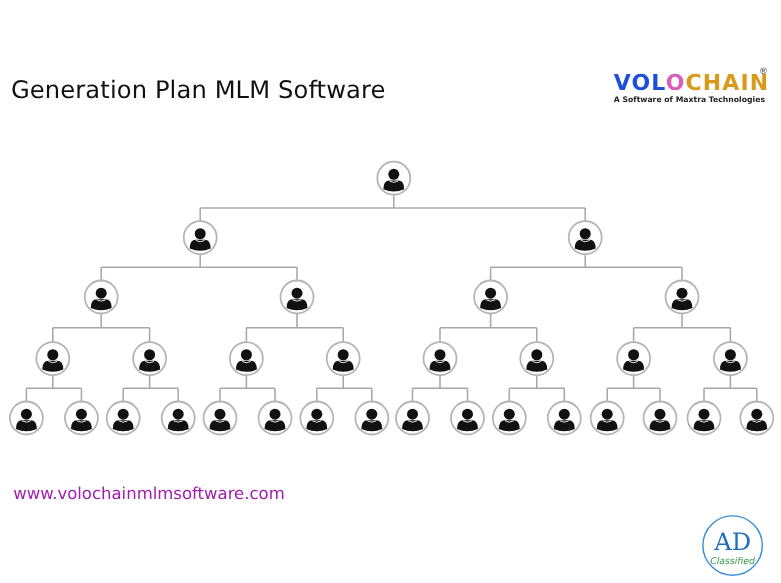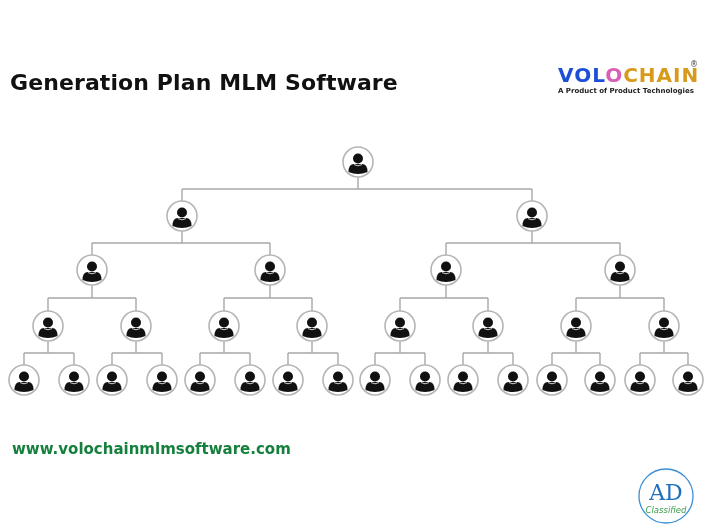--- a/index.html
+++ b/index.html
@@ -1,37 +1,37 @@
 <!DOCTYPE html>
 <html><head>
 <meta charset="utf-8">
 <style>
   html, body { margin:0; padding:0; background:#ffffff; }
   body { width:710px; height:530px; position:relative; overflow:hidden; font-family:"DejaVu Sans", sans-serif; }
-  .title { position:absolute; left:10px; top:70px; font-size:22px; font-weight:bold; color:#111; letter-spacing:0.1px; white-space:nowrap; }
+  .title { position:absolute; left:10px; top:70px; font-size:22px; font-weight:normal; color:#111; letter-spacing:0.1px; white-space:nowrap; }
   .logo { position:absolute; left:558px; top:64px; width:140px; }
   .logo-word { font-family:"DejaVu Sans", sans-serif; font-weight:bold; font-size:20px; letter-spacing:1px; white-space:nowrap; line-height:22px; }
   .logo-word .vo { color:#1d4ed8; }
   .logo-word .o { color:#d75fb8; }
   .logo-word .chain { color:#d89a1a; }
   .logo-reg { position:absolute; left:132px; top:-4px; font-size:8px; color:#444; }
   .logo-tag { font-size:7px; font-weight:bold; color:#222; white-space:nowrap; margin-top:1px; }
-  .url { position:absolute; left:12px; top:440px; font-size:15px; font-weight:bold; color:#15803d; white-space:nowrap; }
+  .url { position:absolute; left:12px; top:440px; font-size:15px; font-weight:normal; color:#a21caf; white-space:nowrap; }
   .tree { position:absolute; left:0; top:0; }
   .ad { position:absolute; left:636px; top:466px; width:60px; height:60px; }
 </style>
 </head>
 <body>
 
 <div class="title">Generation Plan MLM Software</div>
 
 <div class="logo">
   <div class="logo-word"><span class="vo">VOL</span><span class="o">O</span><span class="chain">CHAIN</span></div>
   <span class="logo-reg">®</span>
-  <div class="logo-tag">A Product of Product Technologies</div>
+  <div class="logo-tag">A Software of Maxtra Technologies</div>
 </div>
 
 <svg class="tree" id="tree" width="710" height="420" xmlns="http://www.w3.org/2000/svg">
     <g>
       <path d="M358 177 V189 M182 189 H532 M182 189 V201 M532 189 V201" fill="none" stroke="#a8a8a8" stroke-width="1.4"></path>
       <path d="M182 231 V243 M92 243 H270 M92 243 V255 M270 243 V255" fill="none" stroke="#a8a8a8" stroke-width="1.4"></path>
       <path d="M532 231 V243 M446 243 H620 M446 243 V255 M620 243 V255" fill="none" stroke="#a8a8a8" stroke-width="1.4"></path>
       <path d="M92 285 V298 M48 298 H136 M48 298 V311 M136 298 V311" fill="none" stroke="#a8a8a8" stroke-width="1.4"></path>
       <path d="M270 285 V298 M224 298 H312 M224 298 V311 M312 298 V311" fill="none" stroke="#a8a8a8" stroke-width="1.4"></path>
       <path d="M446 285 V298 M400 298 H488 M400 298 V311 M488 298 V311" fill="none" stroke="#a8a8a8" stroke-width="1.4"></path>

